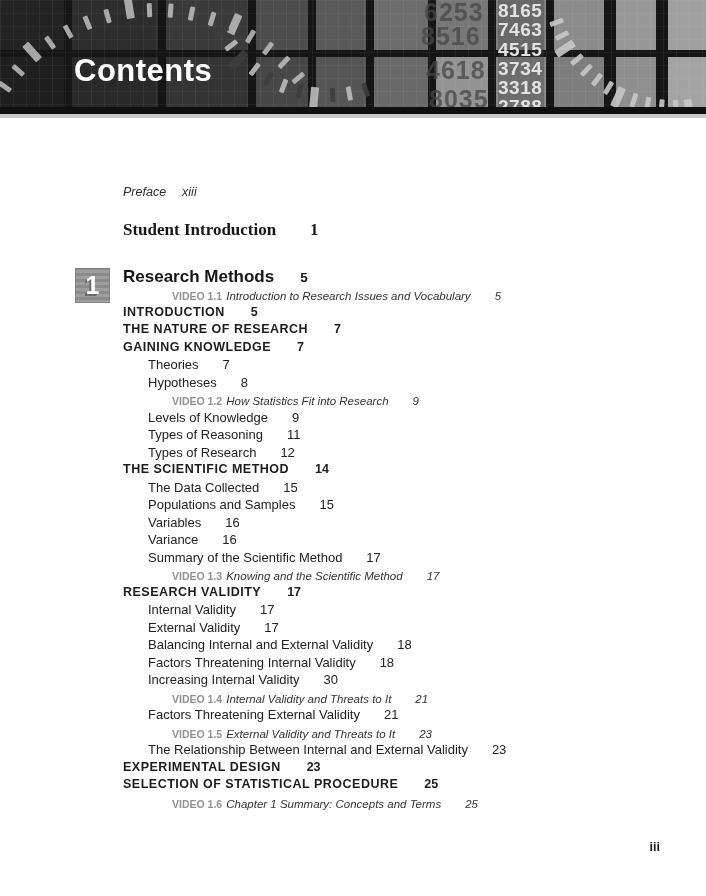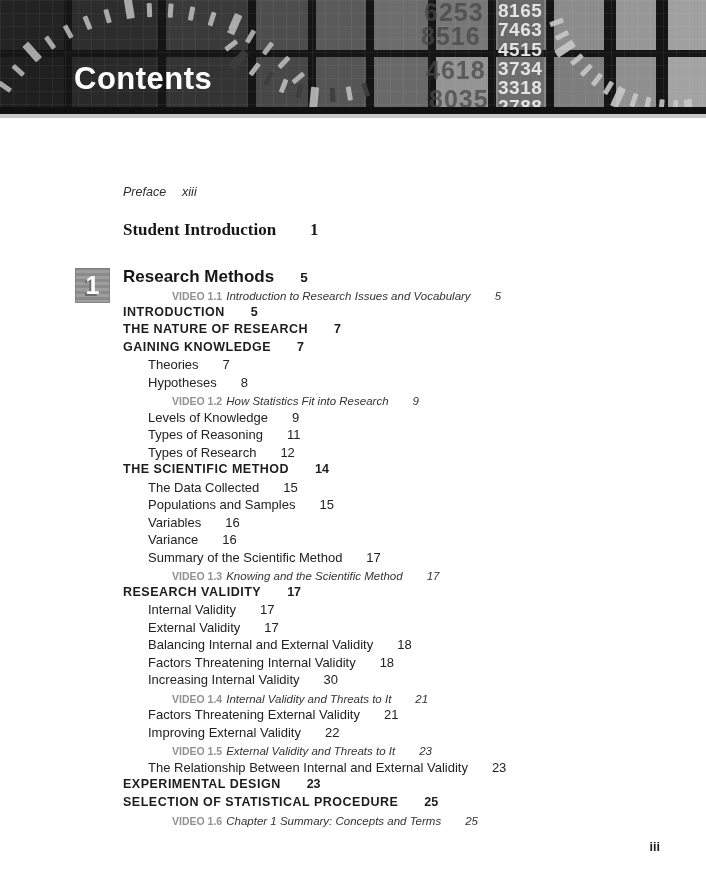--- a/index.html
+++ b/index.html
@@ -16,21 +16,21 @@
     background-image:
       repeating-linear-gradient(90deg, rgba(255,255,255,0.055) 0 1px, transparent 1px 13px),
       repeating-linear-gradient(0deg, rgba(255,255,255,0.045) 0 1px, transparent 1px 13px);
   }
   .num-strip{position:absolute;left:498px;top:0;width:46px;height:107px;background:rgba(60,60,60,0.35);}
   .small-nums{position:absolute;left:498px;top:1px;width:42px;text-align:right;
     font-size:19px;font-weight:bold;line-height:19.3px;color:#e3e3e3;letter-spacing:0.5px;}
   .large-num{position:absolute;font-size:25px;font-weight:bold;color:#474747;opacity:0.75;letter-spacing:1px;line-height:25px;}
   .tick{position:absolute;border-radius:1px;}
   .header-title{
-    position:absolute;left:74px;top:62px;margin:0;
+    position:absolute;left:74px;top:54px;margin:0;
     font-size:31px;font-weight:bold;letter-spacing:0.5px;color:#ffffff;line-height:34px;
   }
   .bottom-band{position:absolute;left:0;top:107px;width:706px;height:7px;background:#101010;}
   .bottom-line{position:absolute;left:0;top:114px;width:706px;height:4px;background:#c9c9c9;}
   
   .preface-row{position:absolute;top:184px;left:123px;font-size:12.5px;font-style:italic;color:#2e2e2e;line-height:16px;}
   .preface-row .pg{margin-left:16px;}
   .student-row{position:absolute;top:220px;left:123px;font-size:17px;font-weight:bold;line-height:20px;color:#161616;font-family:Liberation Serif, serif;}
   .student-row .pg{margin-left:34px;font-size:16px;}
   
@@ -187,21 +187,20 @@
       <div class="toc-row toc-h2"><span>Summary of the Scientific Method</span><span class="pg">17</span></div>
       <div class="toc-row toc-video"><span class="v-label">VIDEO 1.3</span><span class="v-title">Knowing and the Scientific Method</span><span class="v-page">17</span></div>
       <div class="toc-row toc-h1"><span>RESEARCH VALIDITY</span><span class="pg">17</span></div>
       <div class="toc-row toc-h2"><span>Internal Validity</span><span class="pg">17</span></div>
       <div class="toc-row toc-h2"><span>External Validity</span><span class="pg">17</span></div>
       <div class="toc-row toc-h2"><span>Balancing Internal and External Validity</span><span class="pg">18</span></div>
       <div class="toc-row toc-h2"><span>Factors Threatening Internal Validity</span><span class="pg">18</span></div>
       <div class="toc-row toc-h2"><span>Increasing Internal Validity</span><span class="pg">30</span></div>
       <div class="toc-row toc-video"><span class="v-label">VIDEO 1.4</span><span class="v-title">Internal Validity and Threats to It</span><span class="v-page">21</span></div>
       <div class="toc-row toc-h2"><span>Factors Threatening External Validity</span><span class="pg">21</span></div>
-      <div class="toc-row toc-h2"><span>Improving External Validity</span><span class="pg">22</span></div>
       <div class="toc-row toc-video"><span class="v-label">VIDEO 1.5</span><span class="v-title">External Validity and Threats to It</span><span class="v-page">23</span></div>
       <div class="toc-row toc-h2"><span>The Relationship Between Internal and External Validity</span><span class="pg">23</span></div>
       <div class="toc-row toc-h1"><span>EXPERIMENTAL DESIGN</span><span class="pg">23</span></div>
       <div class="toc-row toc-h1"><span>SELECTION OF STATISTICAL PROCEDURE</span><span class="pg">25</span></div>
       <div class="toc-row toc-video"><span class="v-label">VIDEO 1.6</span><span class="v-title">Chapter 1 Summary: Concepts and Terms</span><span class="v-page">25</span></div>
     </div>
 
   <div class="page-num-footer">iii</div>
 
 </div>

